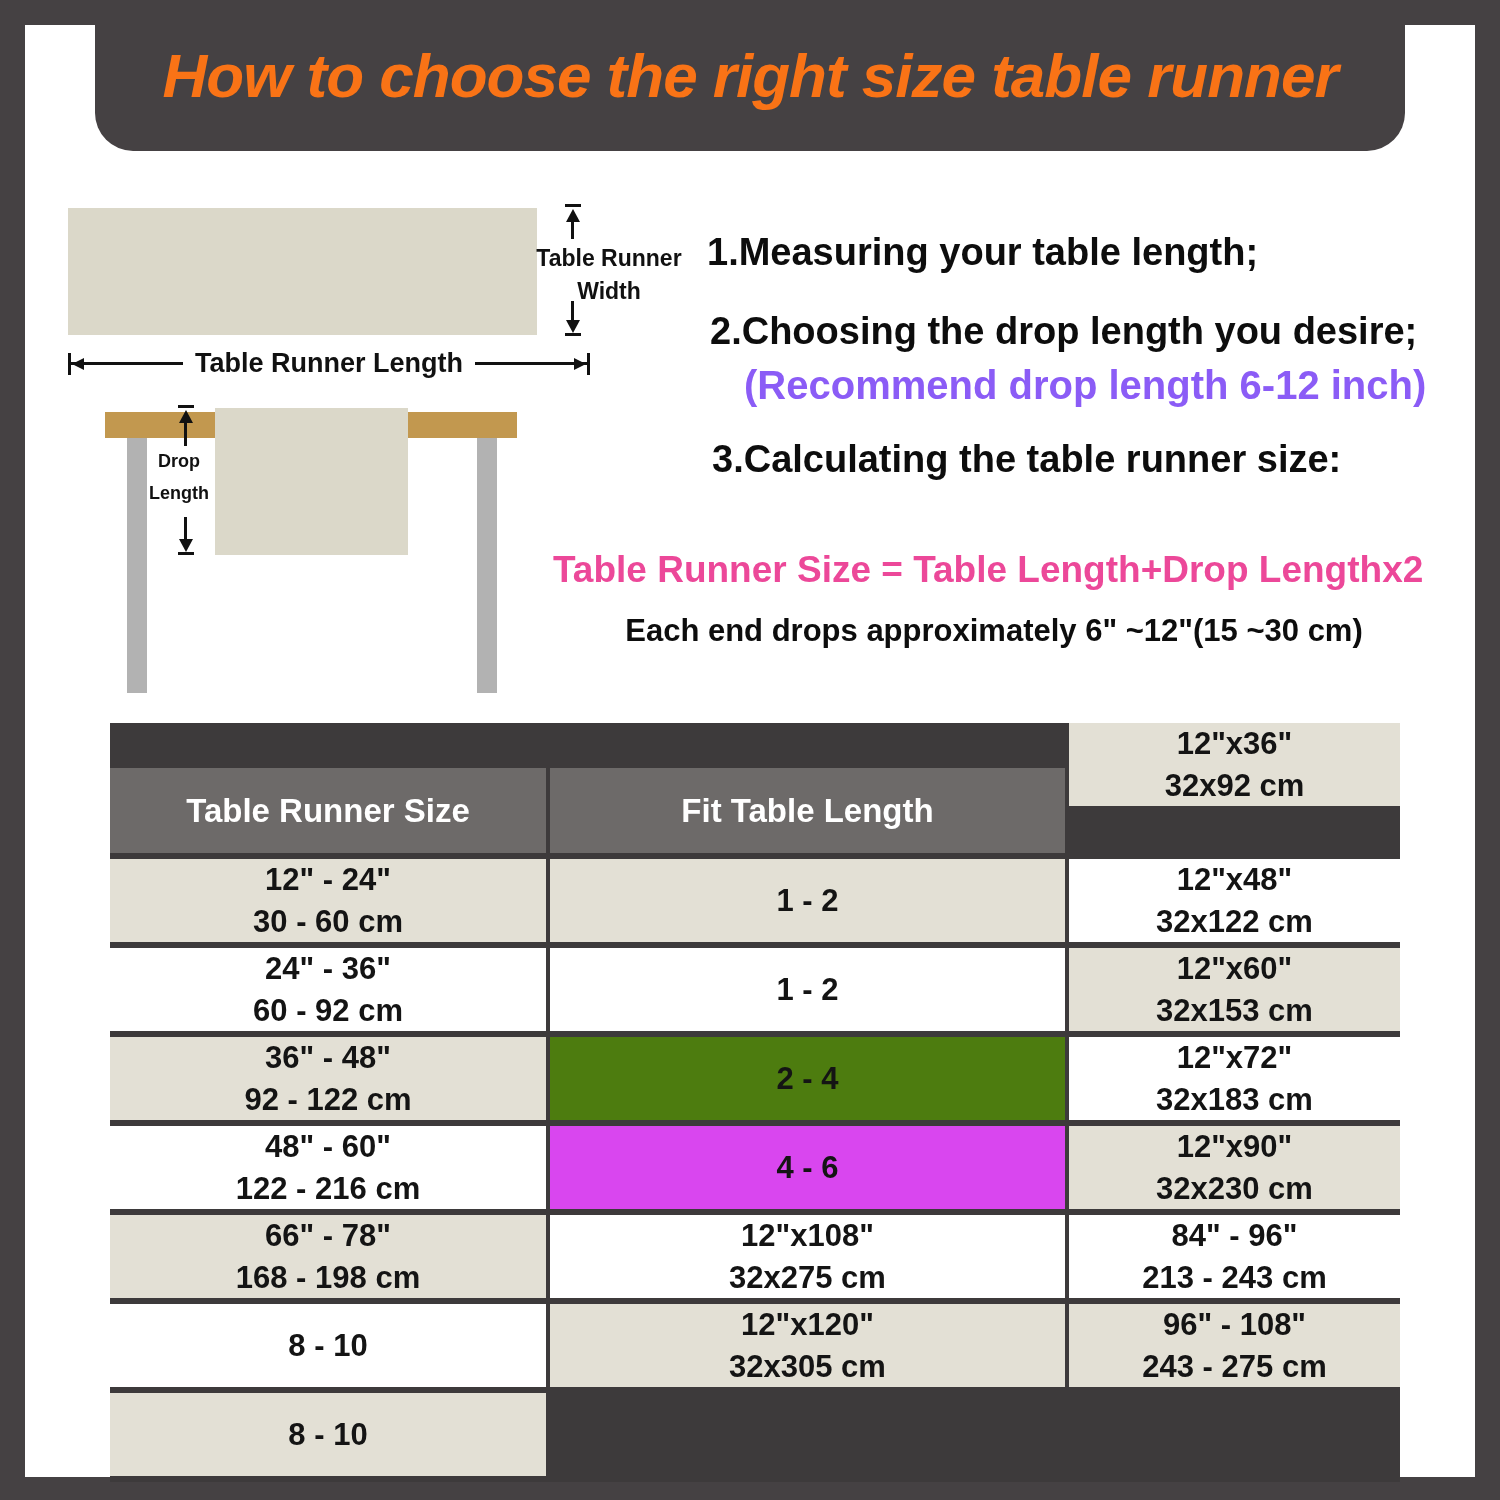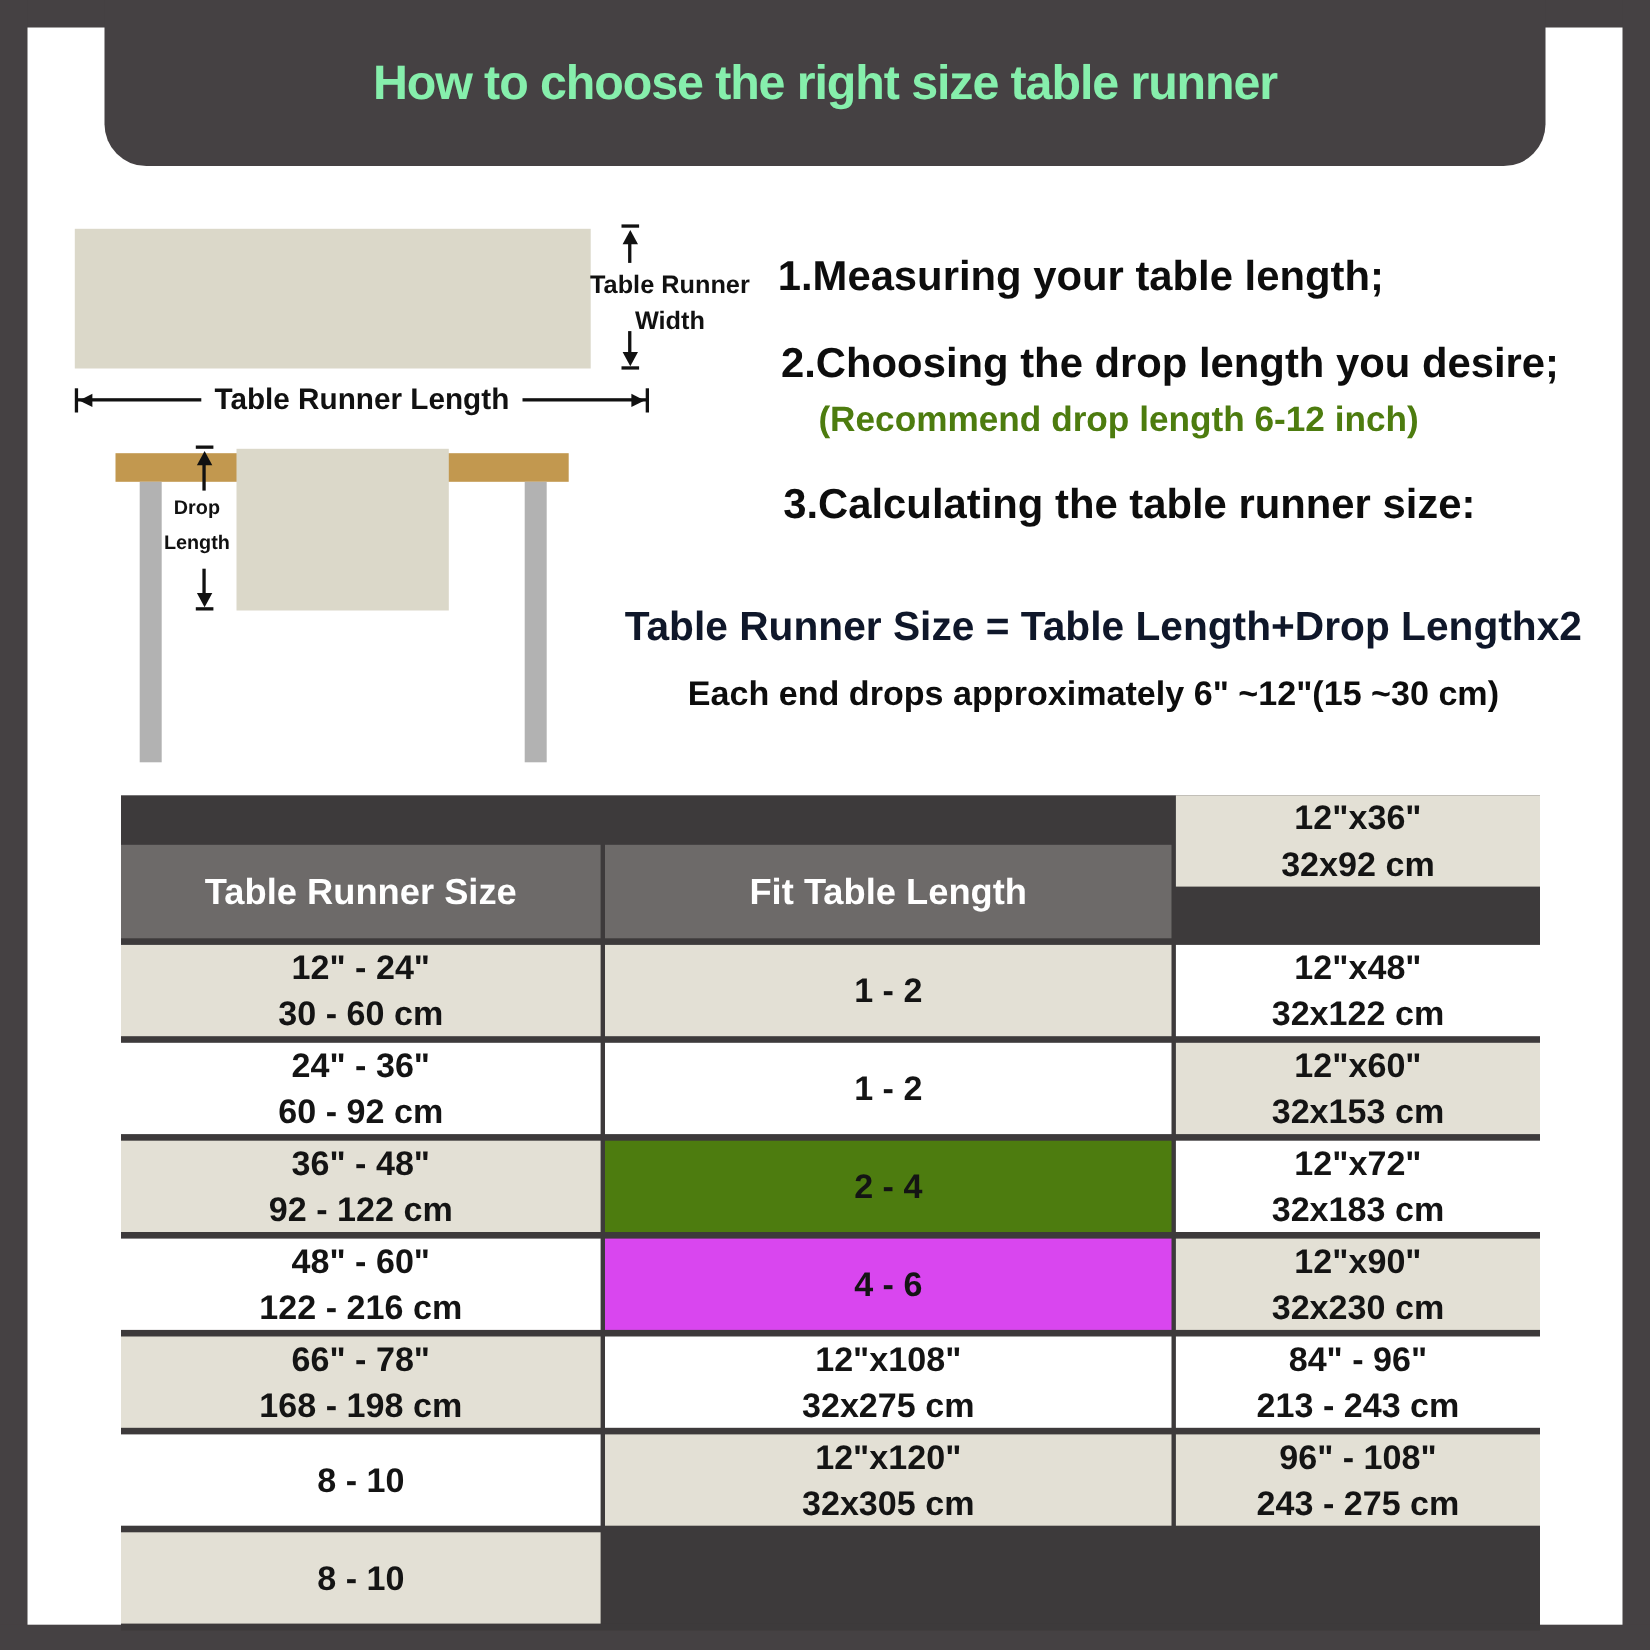--- a/index.html
+++ b/index.html
@@ -6,42 +6,42 @@
   body{width:1500px;height:1500px;position:relative;font-family:"Liberation Sans",sans-serif;font-weight:700;}
   .abs{position:absolute;}
   
   .frame{background:#454143;}
   #frame-top{left:0;top:0;width:1500px;height:25px;}
   #frame-bottom{left:0;top:1477px;width:1500px;height:23px;}
   #frame-left{left:0;top:0;width:25px;height:1500px;}
   #frame-right{left:1475px;top:0;width:25px;height:1500px;}
   
   #banner{left:95px;top:0;width:1310px;height:151px;background:#454143;border-radius:0 0 38px 38px;display:flex;align-items:center;justify-content:center;}
-  #banner .title{color:#86efac;font-size:44px;letter-spacing:-1px;white-space:nowrap;}
+  #banner .title{color:#f97316;font-size:62px;letter-spacing:-1px;white-space:nowrap;font-style:italic;}
   
   .beige{background:#DBD8C9;}
   #runner-top{left:68px;top:208px;width:469px;height:127px;}
   .bar{background:#111;}
   .tri{width:0;height:0;}
   .tri-up{border-left:7px solid transparent;border-right:7px solid transparent;border-bottom:13px solid #111;}
   .tri-down{border-left:7px solid transparent;border-right:7px solid transparent;border-top:13px solid #111;}
   .tri-left{border-top:6px solid transparent;border-bottom:6px solid transparent;border-right:12px solid #111;}
   .tri-right{border-top:6px solid transparent;border-bottom:6px solid transparent;border-left:12px solid #111;}
   .dlabel{font-size:23px;color:#111;text-align:center;white-space:nowrap;}
   .dlabel2{font-size:18px;color:#111;text-align:center;white-space:nowrap;}
   #len-arrow{left:68px;top:353px;width:522px;height:22px;}
   #len-arrow .line{position:absolute;left:2px;right:2px;top:9px;height:3px;background:#111;}
   #len-label{position:absolute;left:50%;top:-6px;transform:translateX(-50%);background:#fff;padding:0 12px;font-size:27px;line-height:32px;color:#111;white-space:nowrap;}
   #tabletop{left:105px;top:412px;width:412px;height:26px;background:#C2984F;}
   .leg{background:#B2B2B2;top:438px;width:20px;height:255px;}
   #drape{left:215px;top:408px;width:193px;height:147px;}
   
   .step{font-size:38px;color:#0d0d0d;white-space:nowrap;}
-  .note{font-size:32px;color:#4d7c0f;white-space:nowrap;}
-  #formula{left:553px;top:549px;width:900px;text-align:center;font-size:37px;color:#0f172a;white-space:nowrap;}
+  .note{font-size:40px;color:#8b5cf6;white-space:nowrap;}
+  #formula{left:553px;top:549px;width:900px;text-align:left;font-size:37px;color:#ec4899;white-space:nowrap;}
   #drop-note{left:544px;top:613px;width:900px;text-align:center;font-size:31px;color:#0d0d0d;white-space:nowrap;}
   
   #size-table{left:110px;top:723px;width:1290px;display:grid;grid-template-columns:436px 515px 331px;column-gap:4px;row-gap:6px;background:#3D3A3B;border-bottom:6px solid #3D3A3B;}
   .hcell{background:#6D6A69;height:85px;display:flex;align-items:center;justify-content:center;color:#fff;font-size:33px;margin-top:45px;}
   .cell{height:83px;display:flex;flex-direction:column;align-items:center;justify-content:center;color:#141414;font-size:31px;line-height:42px;text-align:center;}
 </style>
 </head>
 <body>
 
 <div class="abs frame" id="frame-top"></div>

